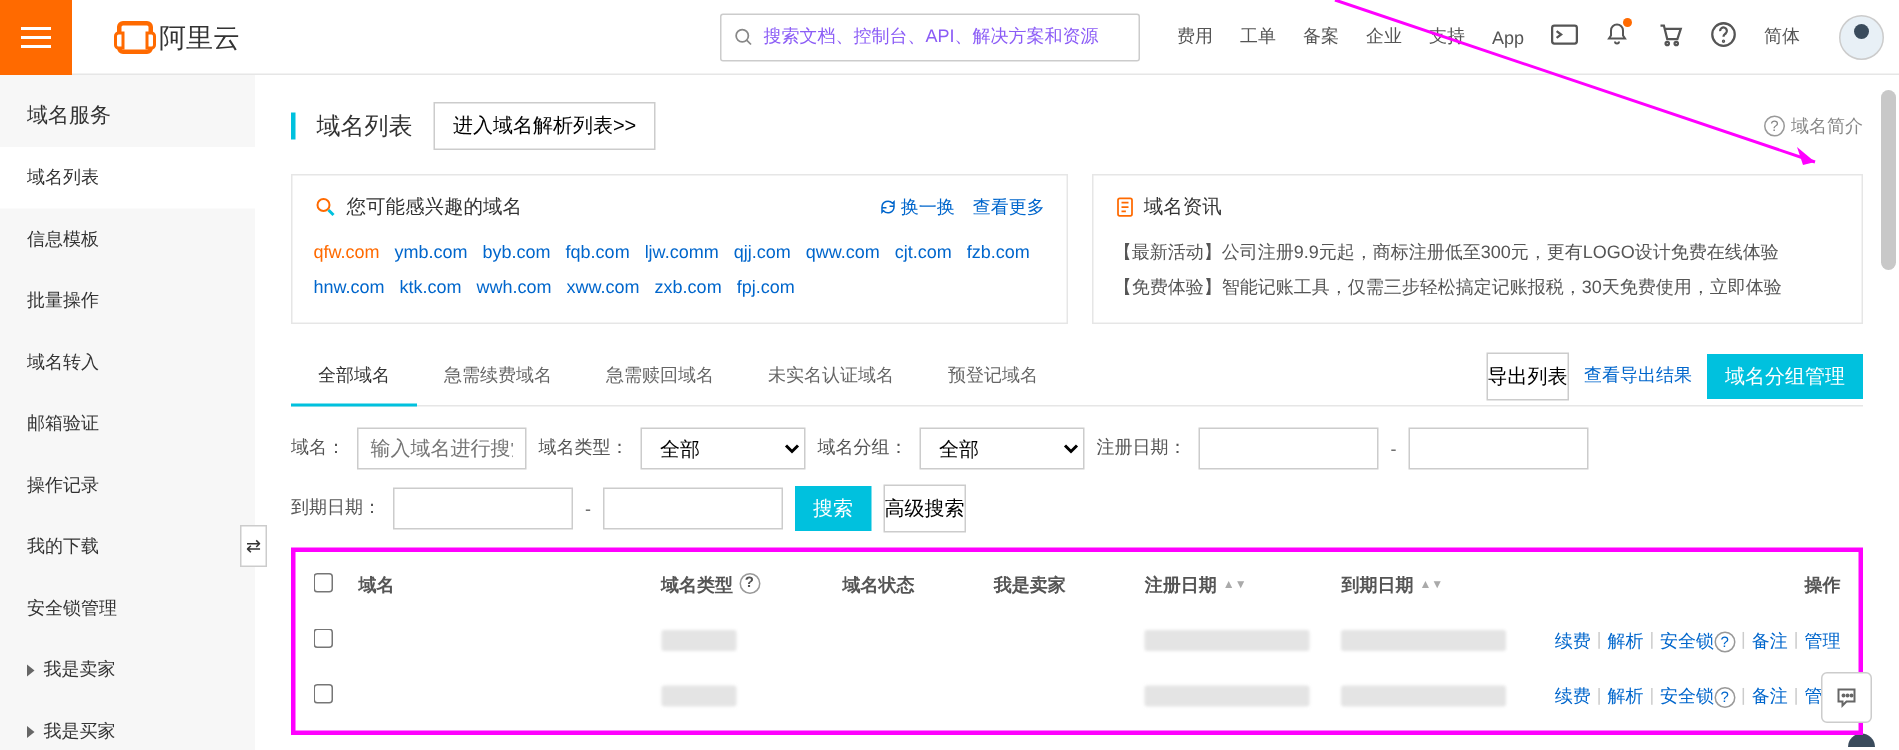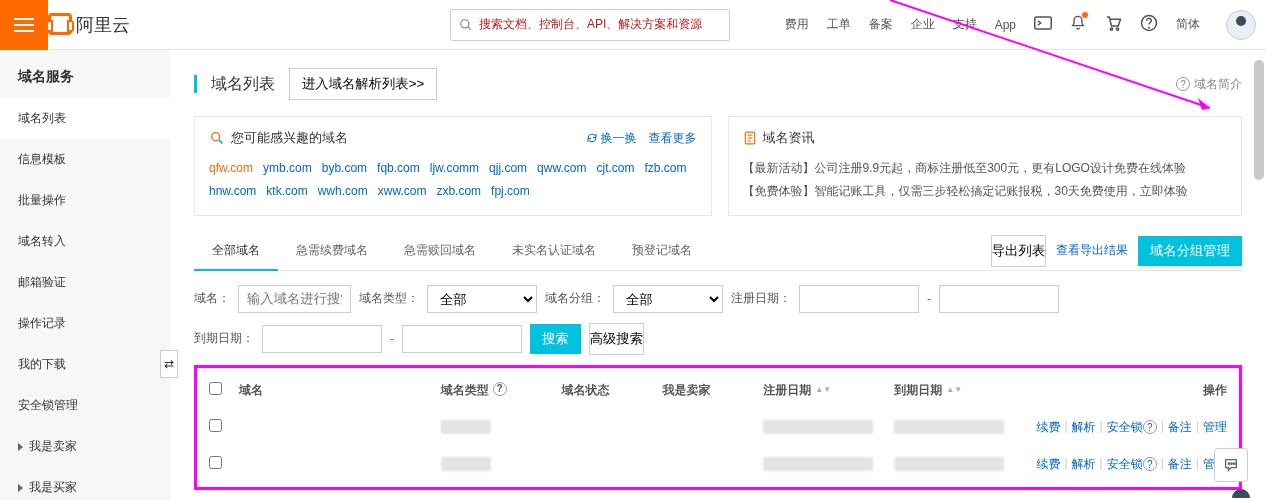--- a/index.html
+++ b/index.html
@@ -1,38 +1,38 @@
 <!DOCTYPE html>
 <html><head>
 <meta charset="utf-8">
 <style>
 *{box-sizing:border-box;margin:0;padding:0}
 body{font-family:"PingFang SC","Microsoft YaHei",Arial,sans-serif;font-size:12px;color:#333;background:#fff}
 .top{height:50px;border-bottom:1px solid #e6e6e6;display:flex;align-items:center;padding:0 10px 0 0}
 .hamb{width:48px;height:50px;background:#ff6a00;display:flex;align-items:center;justify-content:center;cursor:pointer}
 .hamb-i{width:20px;height:14px;display:flex;flex-direction:column;justify-content:space-between}
 .hamb-i span{height:2px;background:#fff}
-.logo{display:flex;margin-left:0;gap:4px}
+.logo{display:flex;align-items:center;margin-left:30px;gap:4px}
 .logo-ico{width:24px;height:22px;border:3px solid #ff6a00;border-radius:4px;position:relative}
 .logo-ico::before,.logo-ico::after{content:"";position:absolute;top:4px;width:3px;height:8px;background:#fff;border:2px solid #ff6a00}
 .logo-ico::before{left:-5px;border-radius:3px 0 0 3px}
 .logo-ico::after{right:-5px;border-radius:0 3px 3px 0}
 .logo-t{font-size:18px;color:#333;font-weight:500}
-.search{margin-left:320px;width:280px;height:32px;border:1px solid #ccc;border-radius:2px;display:flex;align-items:center;padding:0 8px;color:#b91c1c}
+.search{margin-left:320px;width:280px;height:32px;border:1px solid #ccc;border-radius:2px;display:flex;align-items:center;padding:0 8px;color:#8b5cf6}
 .search svg{margin-right:6px}
 .tlinks{display:flex;align-items:center;margin-left:auto;gap:18px;color:#555}
 .tlinks span{cursor:pointer}
 .ico{cursor:pointer;position:relative}
 .dot{width:6px;height:6px;background:#ff6a00;border-radius:50%;position:absolute;top:-2px;right:-2px}
 .avatar{width:30px;height:30px;border-radius:50%;background:#e8f0f6;border:1px solid #ccc;display:flex;align-items:center;justify-content:center;margin-left:8px}
 .avatar-h{width:10px;height:10px;background:#3a4b5c;border-radius:50%;margin-bottom:8px}
 .avatar::after{content:"";width:18px;height:9px;background:#3a4b5c;border-radius:9px 9px 0 0;position:absolute;bottom:2px}
 .body{display:flex}
 .side{width:170px;background:#f7f7f7;min-height:460px;padding-top:18px}
-.side-h{padding:0 18px 12px;font-size:14px;font-weight:bold}
+.side-h{padding:0 18px 12px;font-size:14px;font-weight:normal}
 .side-i{padding:12px 18px;cursor:pointer;color:#333}
 .side-i.act{background:#fff}
 .side-i.exp{display:flex;align-items:center;gap:6px}
 .caret{width:0;height:0;border-top:4px solid transparent;border-bottom:4px solid transparent;border-left:5px solid #666}
 .main{flex:1;padding:18px 24px;position:relative}
 .mtitle{display:flex;align-items:center;gap:14px;margin-bottom:16px}
 .mtitle .bar{width:3px;height:18px;background:#00c1de}
 .mtitle .t{font-size:16px}
 .mtitle button{padding:6px 12px;border:1px solid #ccc;background:#fff;cursor:pointer}
 .mhelp{margin-left:auto;color:#888;display:flex;align-items:center;gap:4px}

